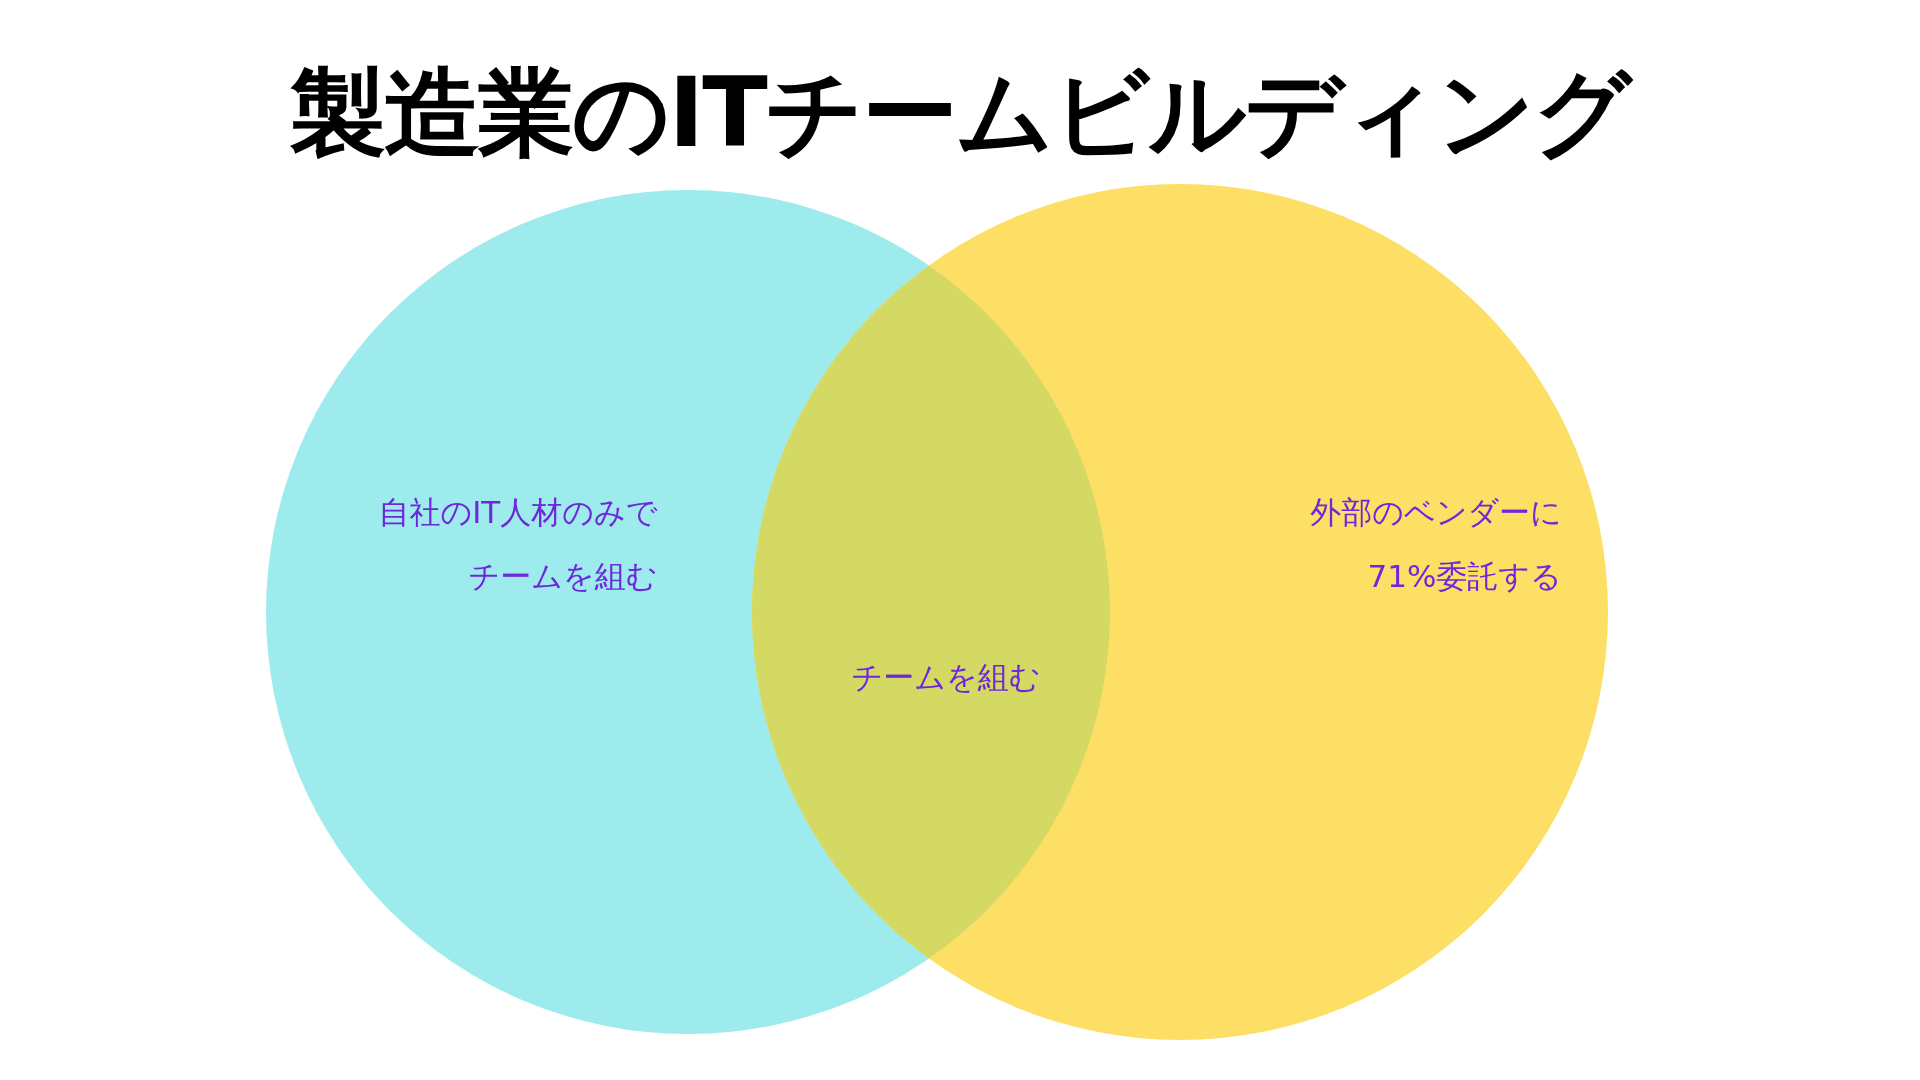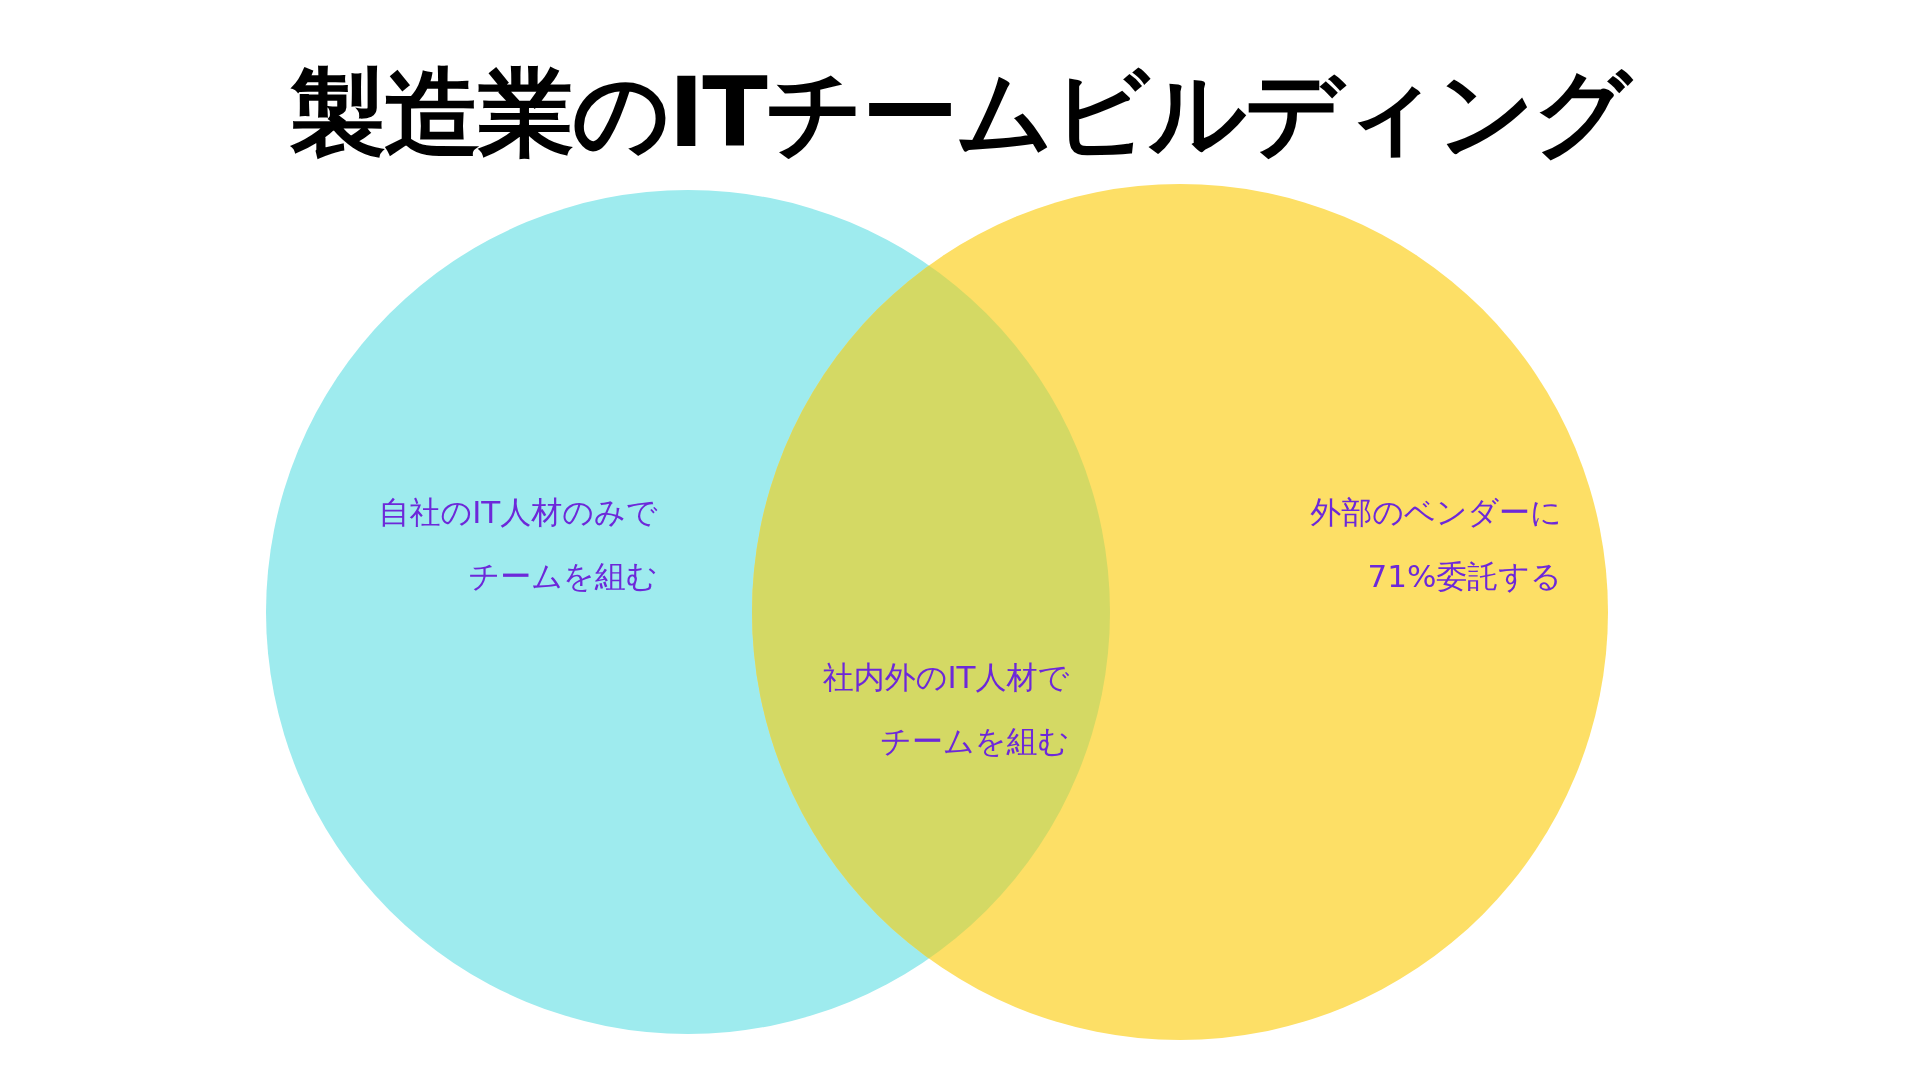--- a/index.html
+++ b/index.html
@@ -66,17 +66,16 @@
     <span>自社のIT人材のみで</span>
     <span>チームを組む</span>
   </div>
 
   <div class="label" style="left:1392px; top:480px;margin-left:44px;">
     <span>外部のベンダーに</span>
     <span>71%委託する</span>
   </div>
 
   <div class="label" style="left:946px; top:645px;">
-    <span>社内外のIT人材で</span>
     <span>チームを組む</span>
   </div>
 
 </div>
 
 </body></html>

